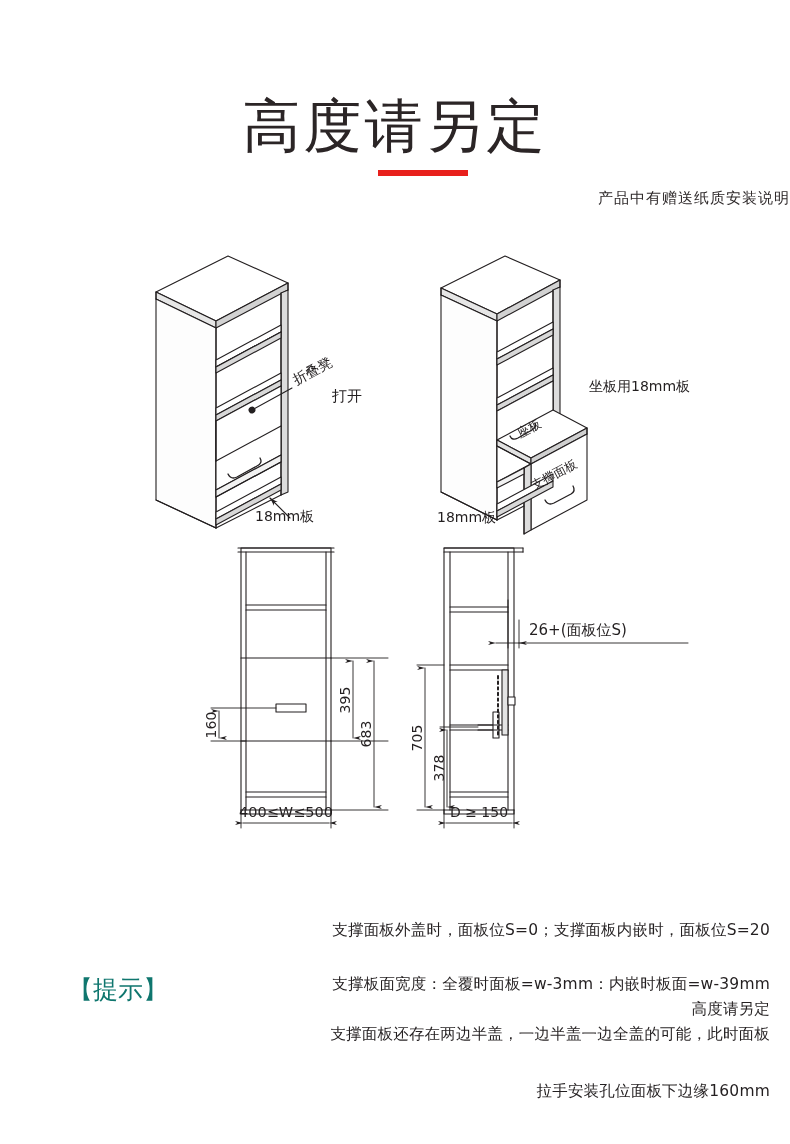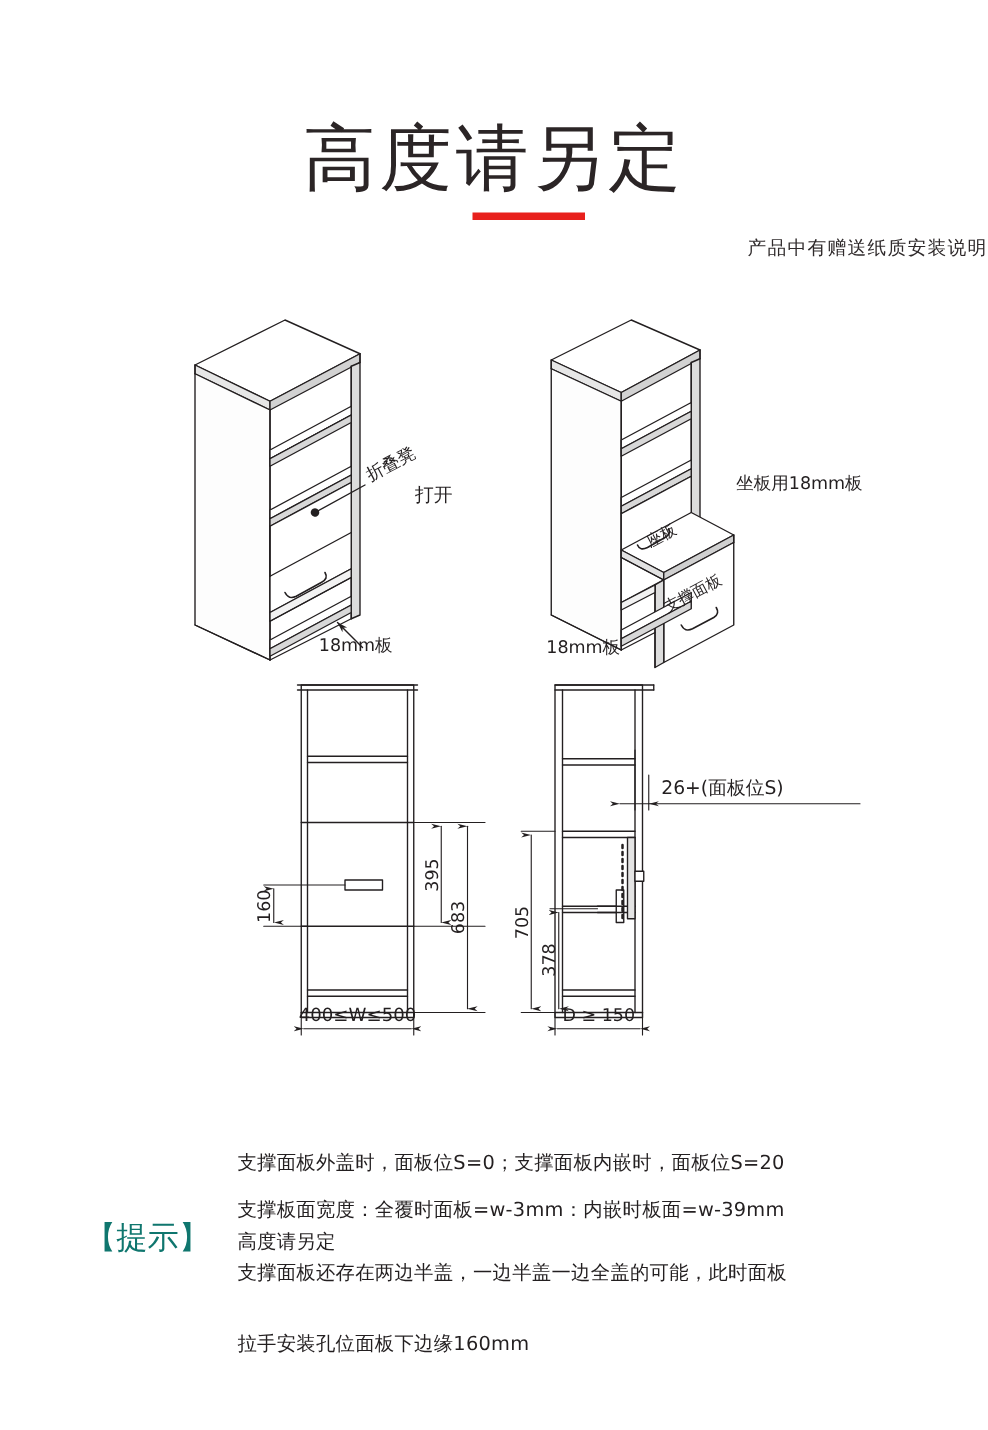--- a/index.html
+++ b/index.html
@@ -92,22 +92,23 @@
     left: 122px;
     top: 0px;
     width: 580px;
   }
   .note-line {
     font-size: 15.5px;
     line-height: 25px;
     color: #231f20;
     white-space: nowrap;
     letter-spacing: 0.2px;
-  }
-  .note-gap-a { margin-top: 13px; }
+    text-align: right;
+  }
+  .note-gap-a { margin-top: 29px; }
   .note-gap-b { margin-top: 0px; }
   .note-gap-c { margin-top: 32px; }
 </style>
 </head>
 <body>
 
 <div class="page">
 
   <div class="title">高度请另定</div>
   <div class="title-rule"></div>

